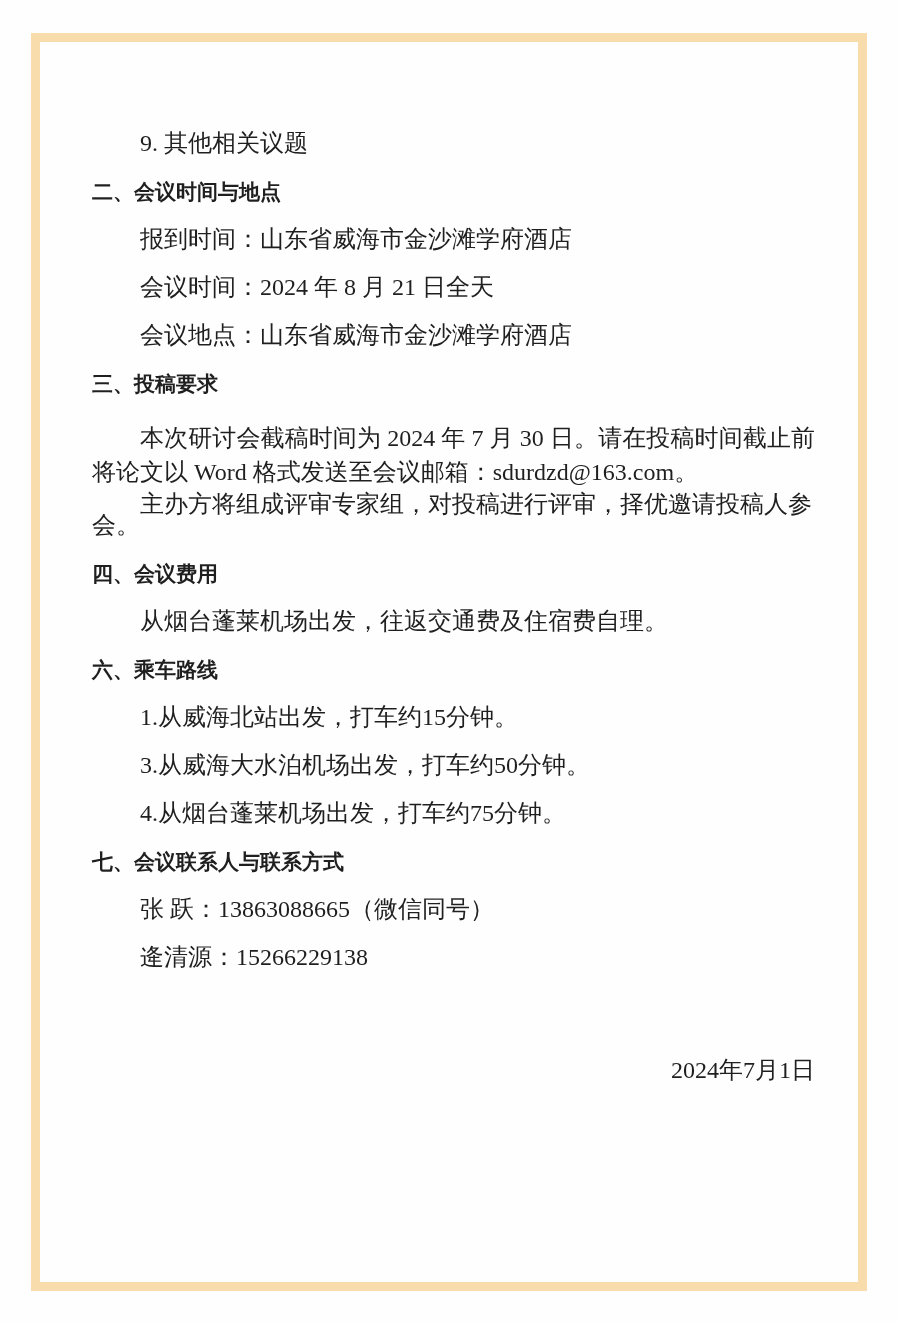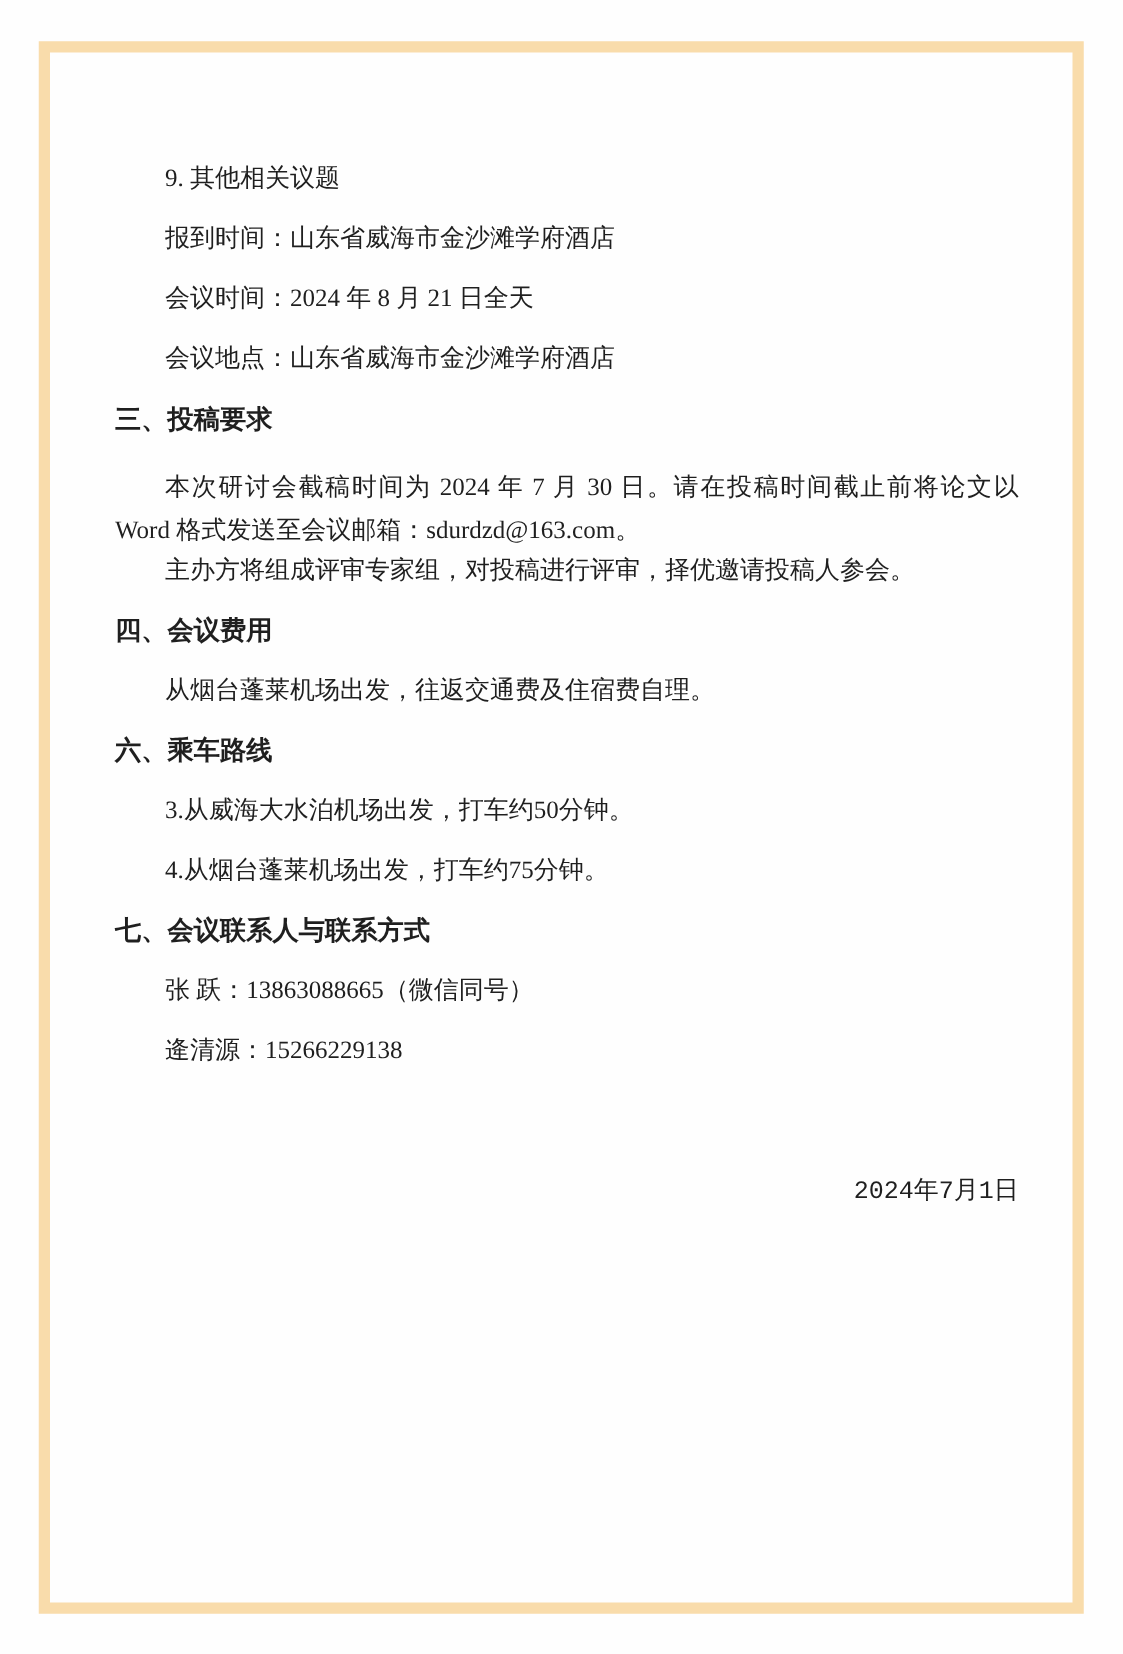--- a/index.html
+++ b/index.html
@@ -33,21 +33,21 @@
   
   .content {
     position: absolute;
     left: 92px;
     top: 133px;
     width: 723px;
     color: #1f1f1f;
   }
   .content p {
     margin: 0 0 27px 0;
-    font-size: 20px;
+    font-size: 24px;
     line-height: 21px;
     white-space: normal;
   }
   .content p.body {
     text-indent: 2em;
   }
   .content p.body-justify {
     text-indent: 2em;
     text-align: justify;
     line-height: 34px;
@@ -56,39 +56,40 @@
   .content p.heading {
     font-family: "Liberation Sans", "DejaVu Sans", sans-serif;
     font-weight: bold;
     font-size: 21px;
     line-height: 21px;
   }
   .content p.date {
     text-align: right;
     margin-top: 92px;
     margin-bottom: 0;
-    font-family: Liberation Mono, monospace;
   }
 </style>
 </head>
 <body>
 
 <div class="page" style="background: rgb(254, 254, 254);">
   <div class="frame" style="border-color: rgb(249, 220, 171);"></div>
   <div class="content" style="color: rgb(31, 31, 31);">
       <p class="body">9. 其他相关议题</p>
+      <p class="heading">二、会议时间与地点</p>
       <p class="body">报到时间：山东省威海市金沙滩学府酒店</p>
       <p class="body">会议时间：2024 年 8 月 21 日全天</p>
       <p class="body">会议地点：山东省威海市金沙滩学府酒店</p>
       <p class="heading">三、投稿要求</p>
       <p class="body-justify">本次研讨会截稿时间为 2024 年 7 月 30 日。请在投稿时间截止前将论文以 Word 格式发送至会议邮箱：sdurdzd@163.com。</p>
       <p class="body">主办方将组成评审专家组，对投稿进行评审，择优邀请投稿人参会。</p>
       <p class="heading">四、会议费用</p>
       <p class="body">从烟台蓬莱机场出发，往返交通费及住宿费自理。</p>
       <p class="heading">六、乘车路线</p>
+      <p class="body">1.从威海北站出发，打车约15分钟。</p>
       <p class="body">3.从威海大水泊机场出发，打车约50分钟。</p>
       <p class="body">4.从烟台蓬莱机场出发，打车约75分钟。</p>
       <p class="heading">七、会议联系人与联系方式</p>
       <p class="body">张 跃：13863088665（微信同号）</p>
       <p class="body">逄清源：15266229138</p>
       <p class="date">2024年7月1日</p>
     </div>
 </div>
 
 </body></html>

